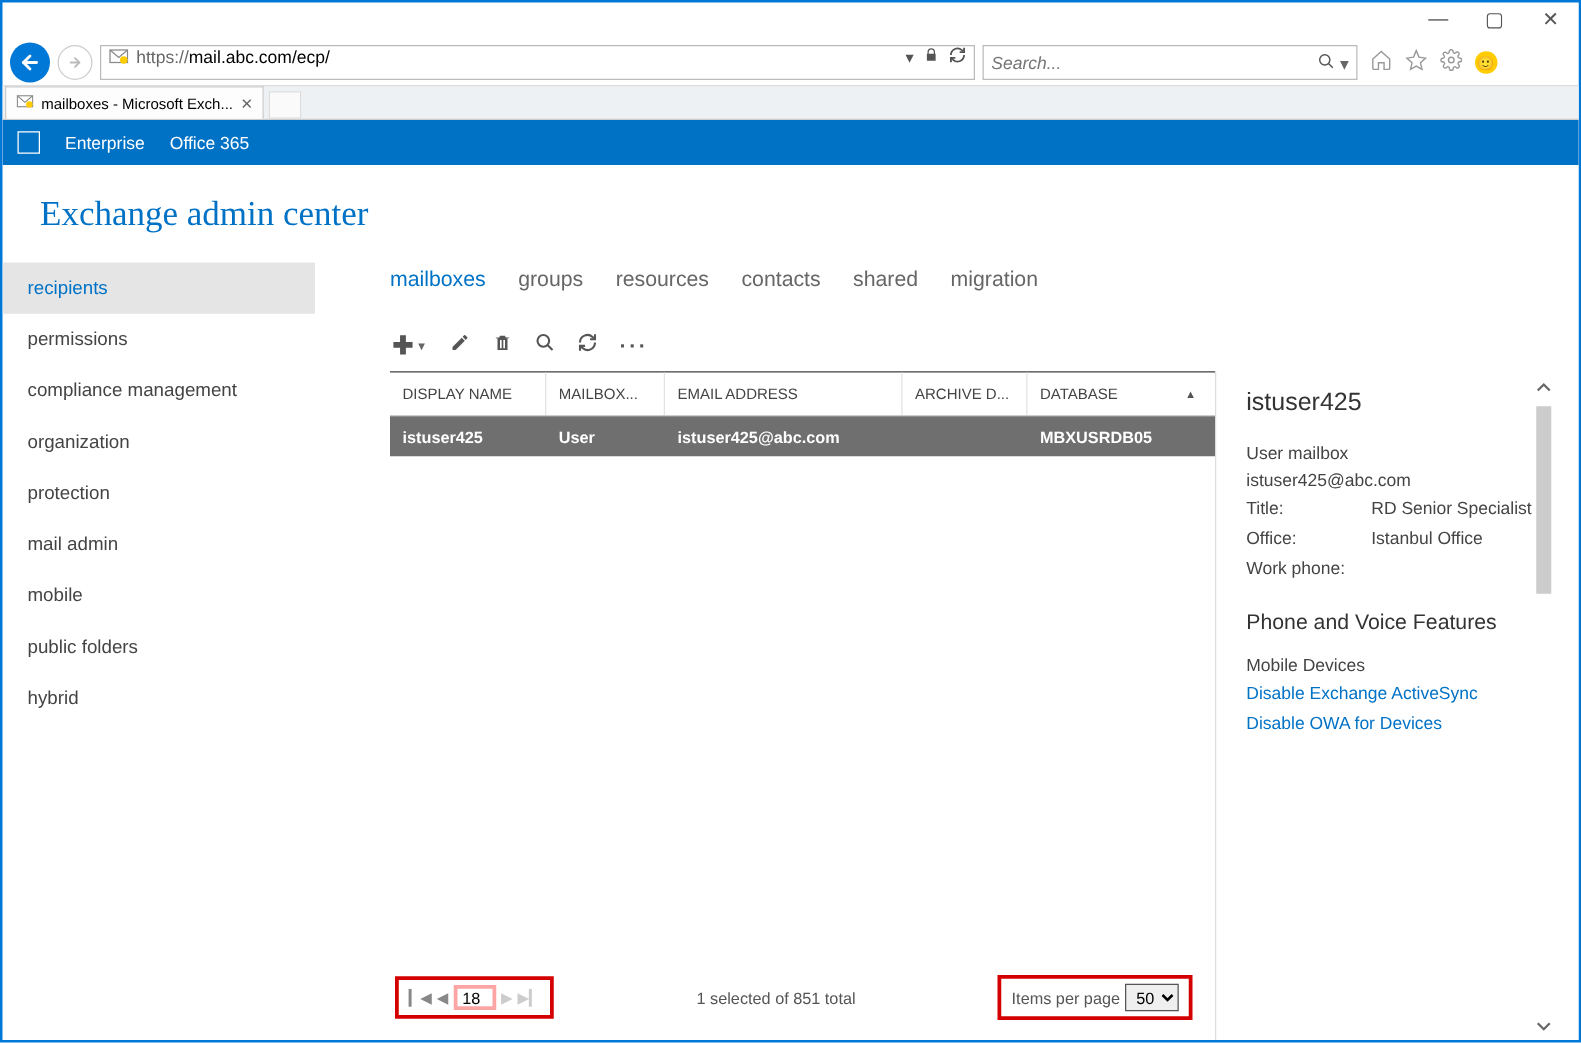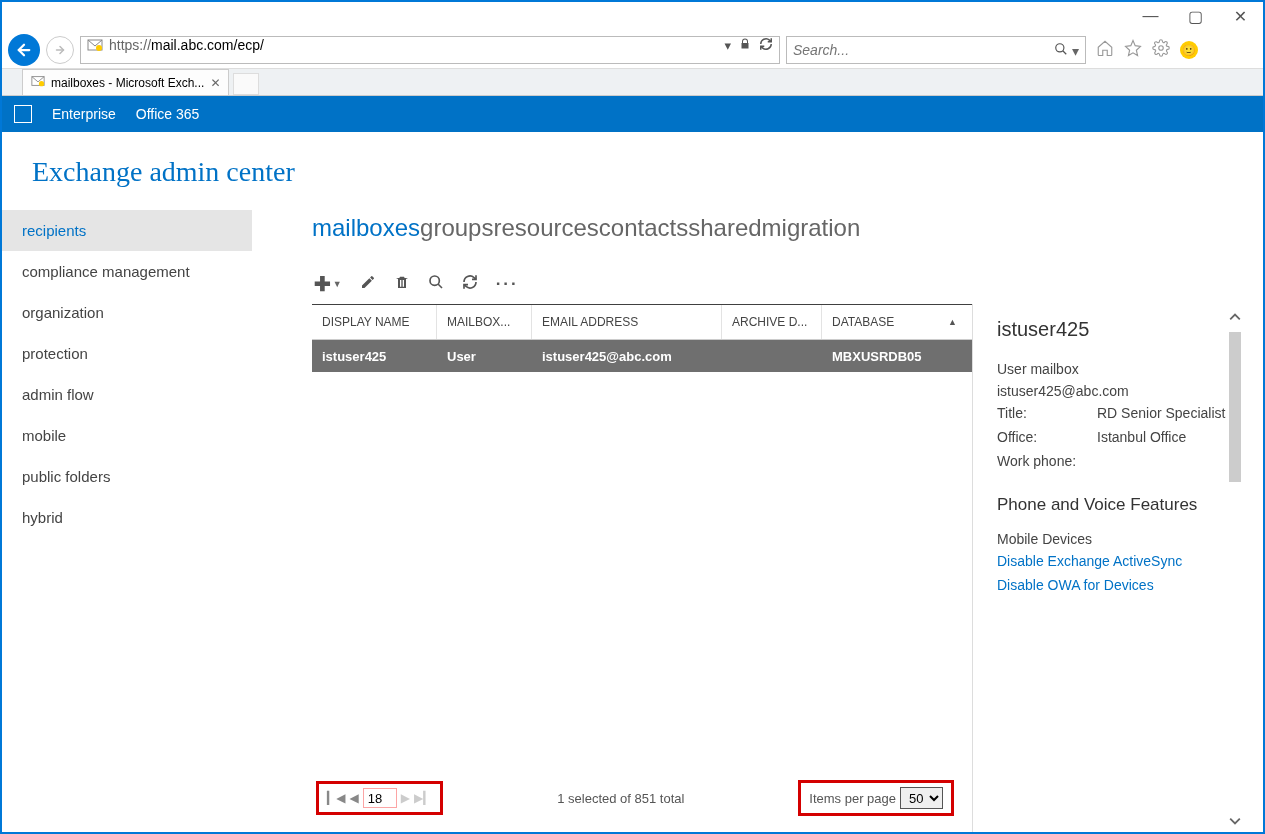--- a/index.html
+++ b/index.html
@@ -17,21 +17,21 @@
     .url-wrap .url-text { flex: 1; font-size: 14px; color: #000; }
     .url-wrap .url-text .proto-marker { color: #666; }
     .url-wrap .rght { display: flex; gap: 8px; color: #555; font-size: 13px; align-items: center; }
     .search-wrap { display: flex; align-items: center; border: 1px solid #bbb; height: 28px; width: 300px; padding: 0 6px; }
     .search-wrap input { border: none; outline: none; flex: 1; font-size: 14px; font-style: italic; color: #be185d; }
     .search-wrap .mag { color: #666; font-size: 14px; }
     .nav-icons { display: flex; gap: 10px; align-items: center; color: #888; font-size: 18px; padding: 0 4px; }
     .smile { width: 18px; height: 18px; border-radius: 50%; background: #ffcc00; display: inline-flex; align-items: center; justify-content: center; font-size: 11px; color: #333; }
 
     
-    .tabbar { height: 28px; background: #eef1f3; display: flex; align-items: flex-end; padding-left: 20px; gap: 0; border-top: 1px solid #ddd; border-bottom: 1px solid #ccc; }
+    .tabbar { height: 28px; background: #eef1f3; display: flex; align-items: flex-end; padding-left: 2px; gap: 0; border-top: 1px solid #ddd; border-bottom: 1px solid #ccc; }
     .tab { background: #fdfdfd; border: 1px solid #ccc; border-bottom: none; height: 26px; display: flex; align-items: center; padding: 0 8px; font-size: 12px; gap: 6px; }
     .tab-close { color: #666; font-size: 12px; cursor: default; }
     .new-tab { width: 26px; height: 22px; margin-left: 4px; border: 1px solid #ddd; background: #fafafa; }
 
     
     .o365bar { height: 36px; background: #0072c6; color: #fff; display: flex; align-items: center; }
     .o365-left { display: flex; align-items: center; gap: 20px; padding-left: 12px; font-size: 14px; }
     .o365-left .app-icon { width: 18px; height: 18px; border: 1.5px solid #fff; display: inline-block; }
     .o365-right { margin-left: auto; height: 100%; display: flex; align-items: center; background: #eceff1; color: #444; padding: 0 14px; gap: 18px; font-size: 14px; }
 
@@ -39,21 +39,21 @@
     .eac-title { font-size: 28px; font-weight: 300; color: #0072c6; padding: 24px 0 22px 30px; font-family: Liberation Serif, serif; }
 
     
     .content { display: flex; height: calc(834px - 30px - 36px - 28px - 36px - 76px - 2px); }
     .sidebar { width: 250px; }
     .sidebar .side-item { padding: 12px 20px; font-size: 15px; color: #444; cursor: default; }
     .sidebar .side-item.active { background: #e5e5e5; color: #0072c6; }
     .main { flex: 1; padding: 0 20px 0 60px; display: flex; flex-direction: column; }
 
     
-    .subtabs { display: flex; font-size: 24px; color: #666; padding: 4px 0 20px; font-weight: 300; }
+    .subtabs { display: flex; gap: 26px; font-size: 17px; color: #666; padding: 4px 0 20px; font-weight: 300; }
     .subtabs .st.active { color: #0072c6; font-weight: 400; }
 
     
     .toolbar { display: flex; gap: 18px; color: #555; font-size: 17px; padding: 10px 2px 8px; align-items: center; }
     .toolbar .add { display: flex; align-items: center; font-weight: bold; font-size: 20px; }
     .toolbar .add .caret { font-size: 9px; margin-left: 2px; color: #666; }
 
     
     .tbl-head { display: flex; border-top: 1px solid #404040; border-bottom: 1px solid #ccc; font-size: 12px; color: #444; height: 36px; align-items: center; }
     .col { padding: 0 10px; border-right: 1px solid #e3e3e3; height: 100%; display: flex; align-items: center; white-space: nowrap; overflow: hidden; }
@@ -70,21 +70,21 @@
     .details .kv .k { width: 100px; }
     .details .section { font-size: 17px; color: #333; margin: 26px 0 16px; }
     .details .link { color: #0072c6; font-size: 14px; margin-bottom: 8px; cursor: default; }
     .scroll-up, .scroll-down { position: absolute; right: 2px; color: #666; font-size: 14px; }
     .scroll-up { top: 6px; } .scroll-down { bottom: 6px; }
     .scroll-thumb { position: absolute; right: 2px; top: 28px; width: 12px; height: 150px; background: #ccc; }
 
     
     .footer { display: flex; align-items: center; padding: 10px 16px 10px 6px; font-size: 13px; color: #555; }
     .pager-box, .ipp-box { border: 3px solid #d40000; padding: 4px 8px; display: flex; align-items: center; gap: 4px; }
-    .pager-box input { width: 34px; height: 20px; border: 1px solid #fca5a5; text-align: left; padding-left: 4px; font-size: 13px; }
+    .pager-box input { width: 34px; height: 20px; border: 3px solid #fca5a5; text-align: left; padding-left: 4px; font-size: 13px; }
     .pager-nav { color: #888; font-size: 12px; display: flex; gap: 2px; }
     .pager-nav.dis { color: #ccc; }
     .footer .status { flex: 1; text-align: center; }
     .ipp-box select { border: 1px solid #555; height: 22px; font-size: 13px; padding: 0 2px 0 4px; }
 
     input, select { font-family: inherit; }
   </style>
 </head>
 <body>
 
@@ -170,24 +170,25 @@
     <span>Enterprise</span>
     <span>Office 365</span>
   </div>
 </div>
 
 <div class="eac-title">Exchange admin center</div>
 
 <div class="content">
   <div class="sidebar">
     <div class="side-item active">recipients</div>
+    <div class="side-item">permissions</div>
     <div class="side-item">compliance management</div>
     <div class="side-item">organization</div>
     <div class="side-item">protection</div>
-    <div class="side-item">admin flow</div>
+    <div class="side-item">mail admin</div>
     <div class="side-item">mobile</div>
     <div class="side-item">public folders</div>
     <div class="side-item">hybrid</div>
   </div>
 
   <div class="main">
     <div class="subtabs">
       <span class="st active">mailboxes</span>
       <span class="st">groups</span>
       <span class="st">resources</span>

